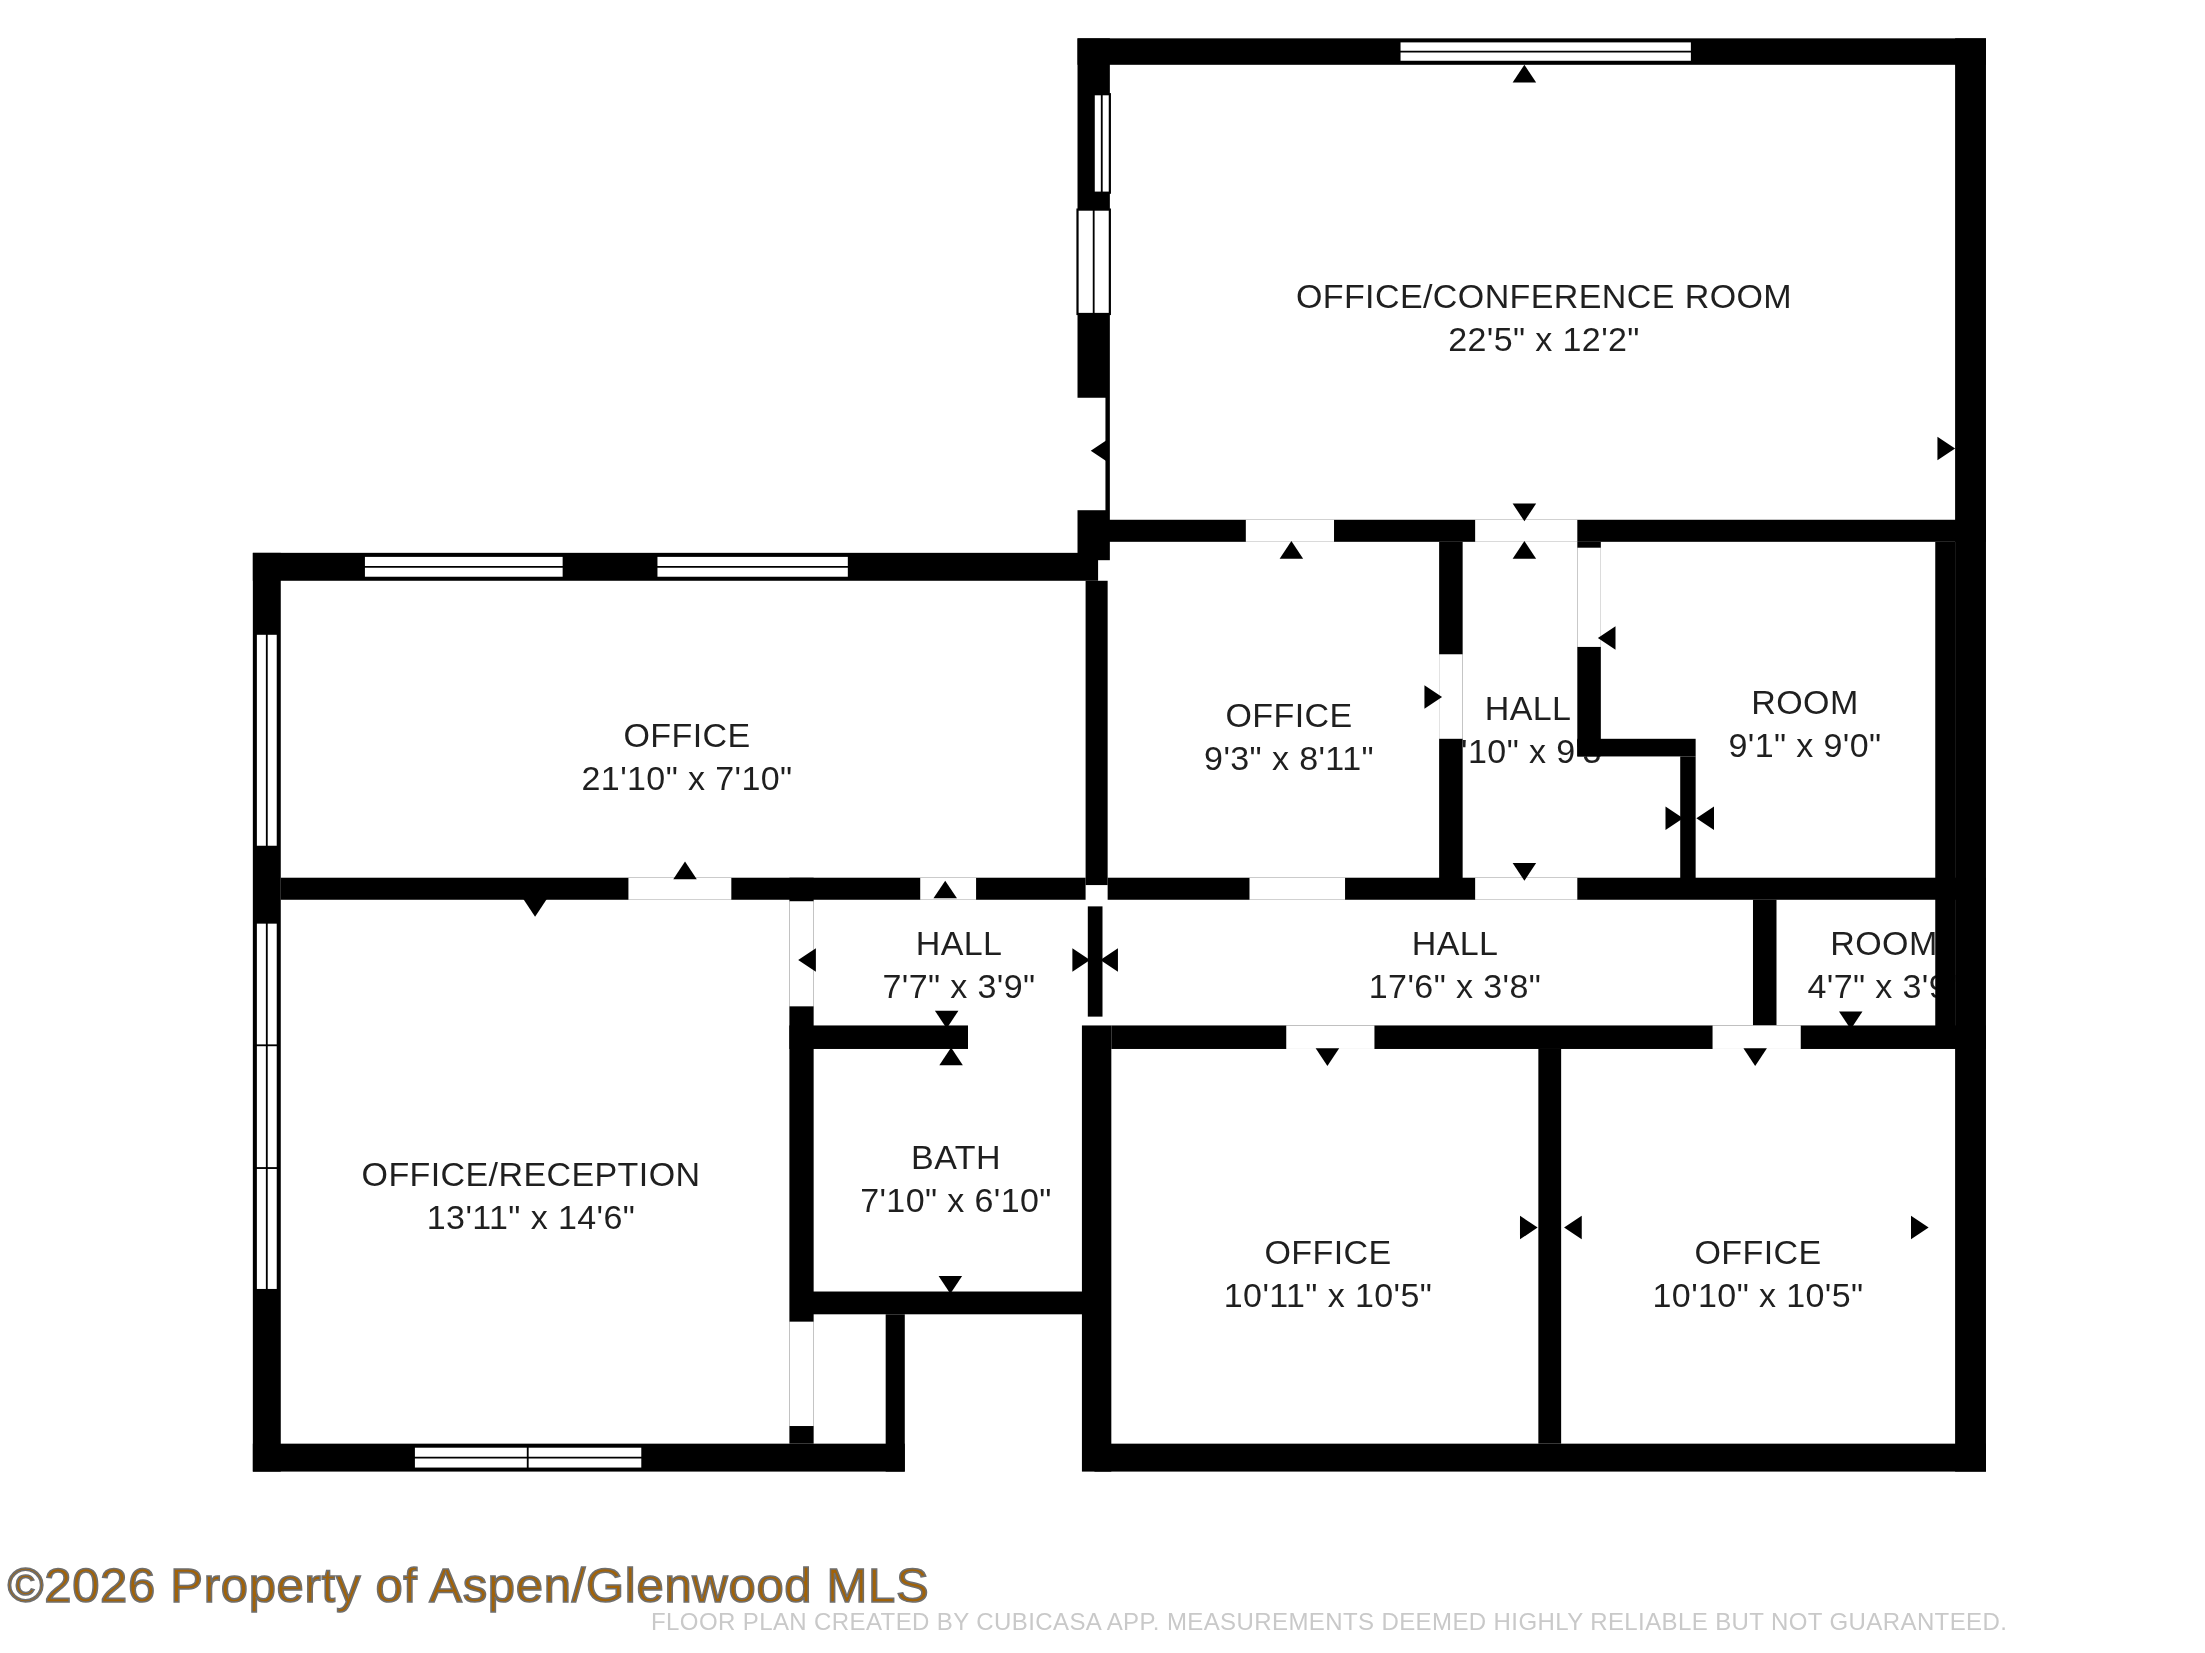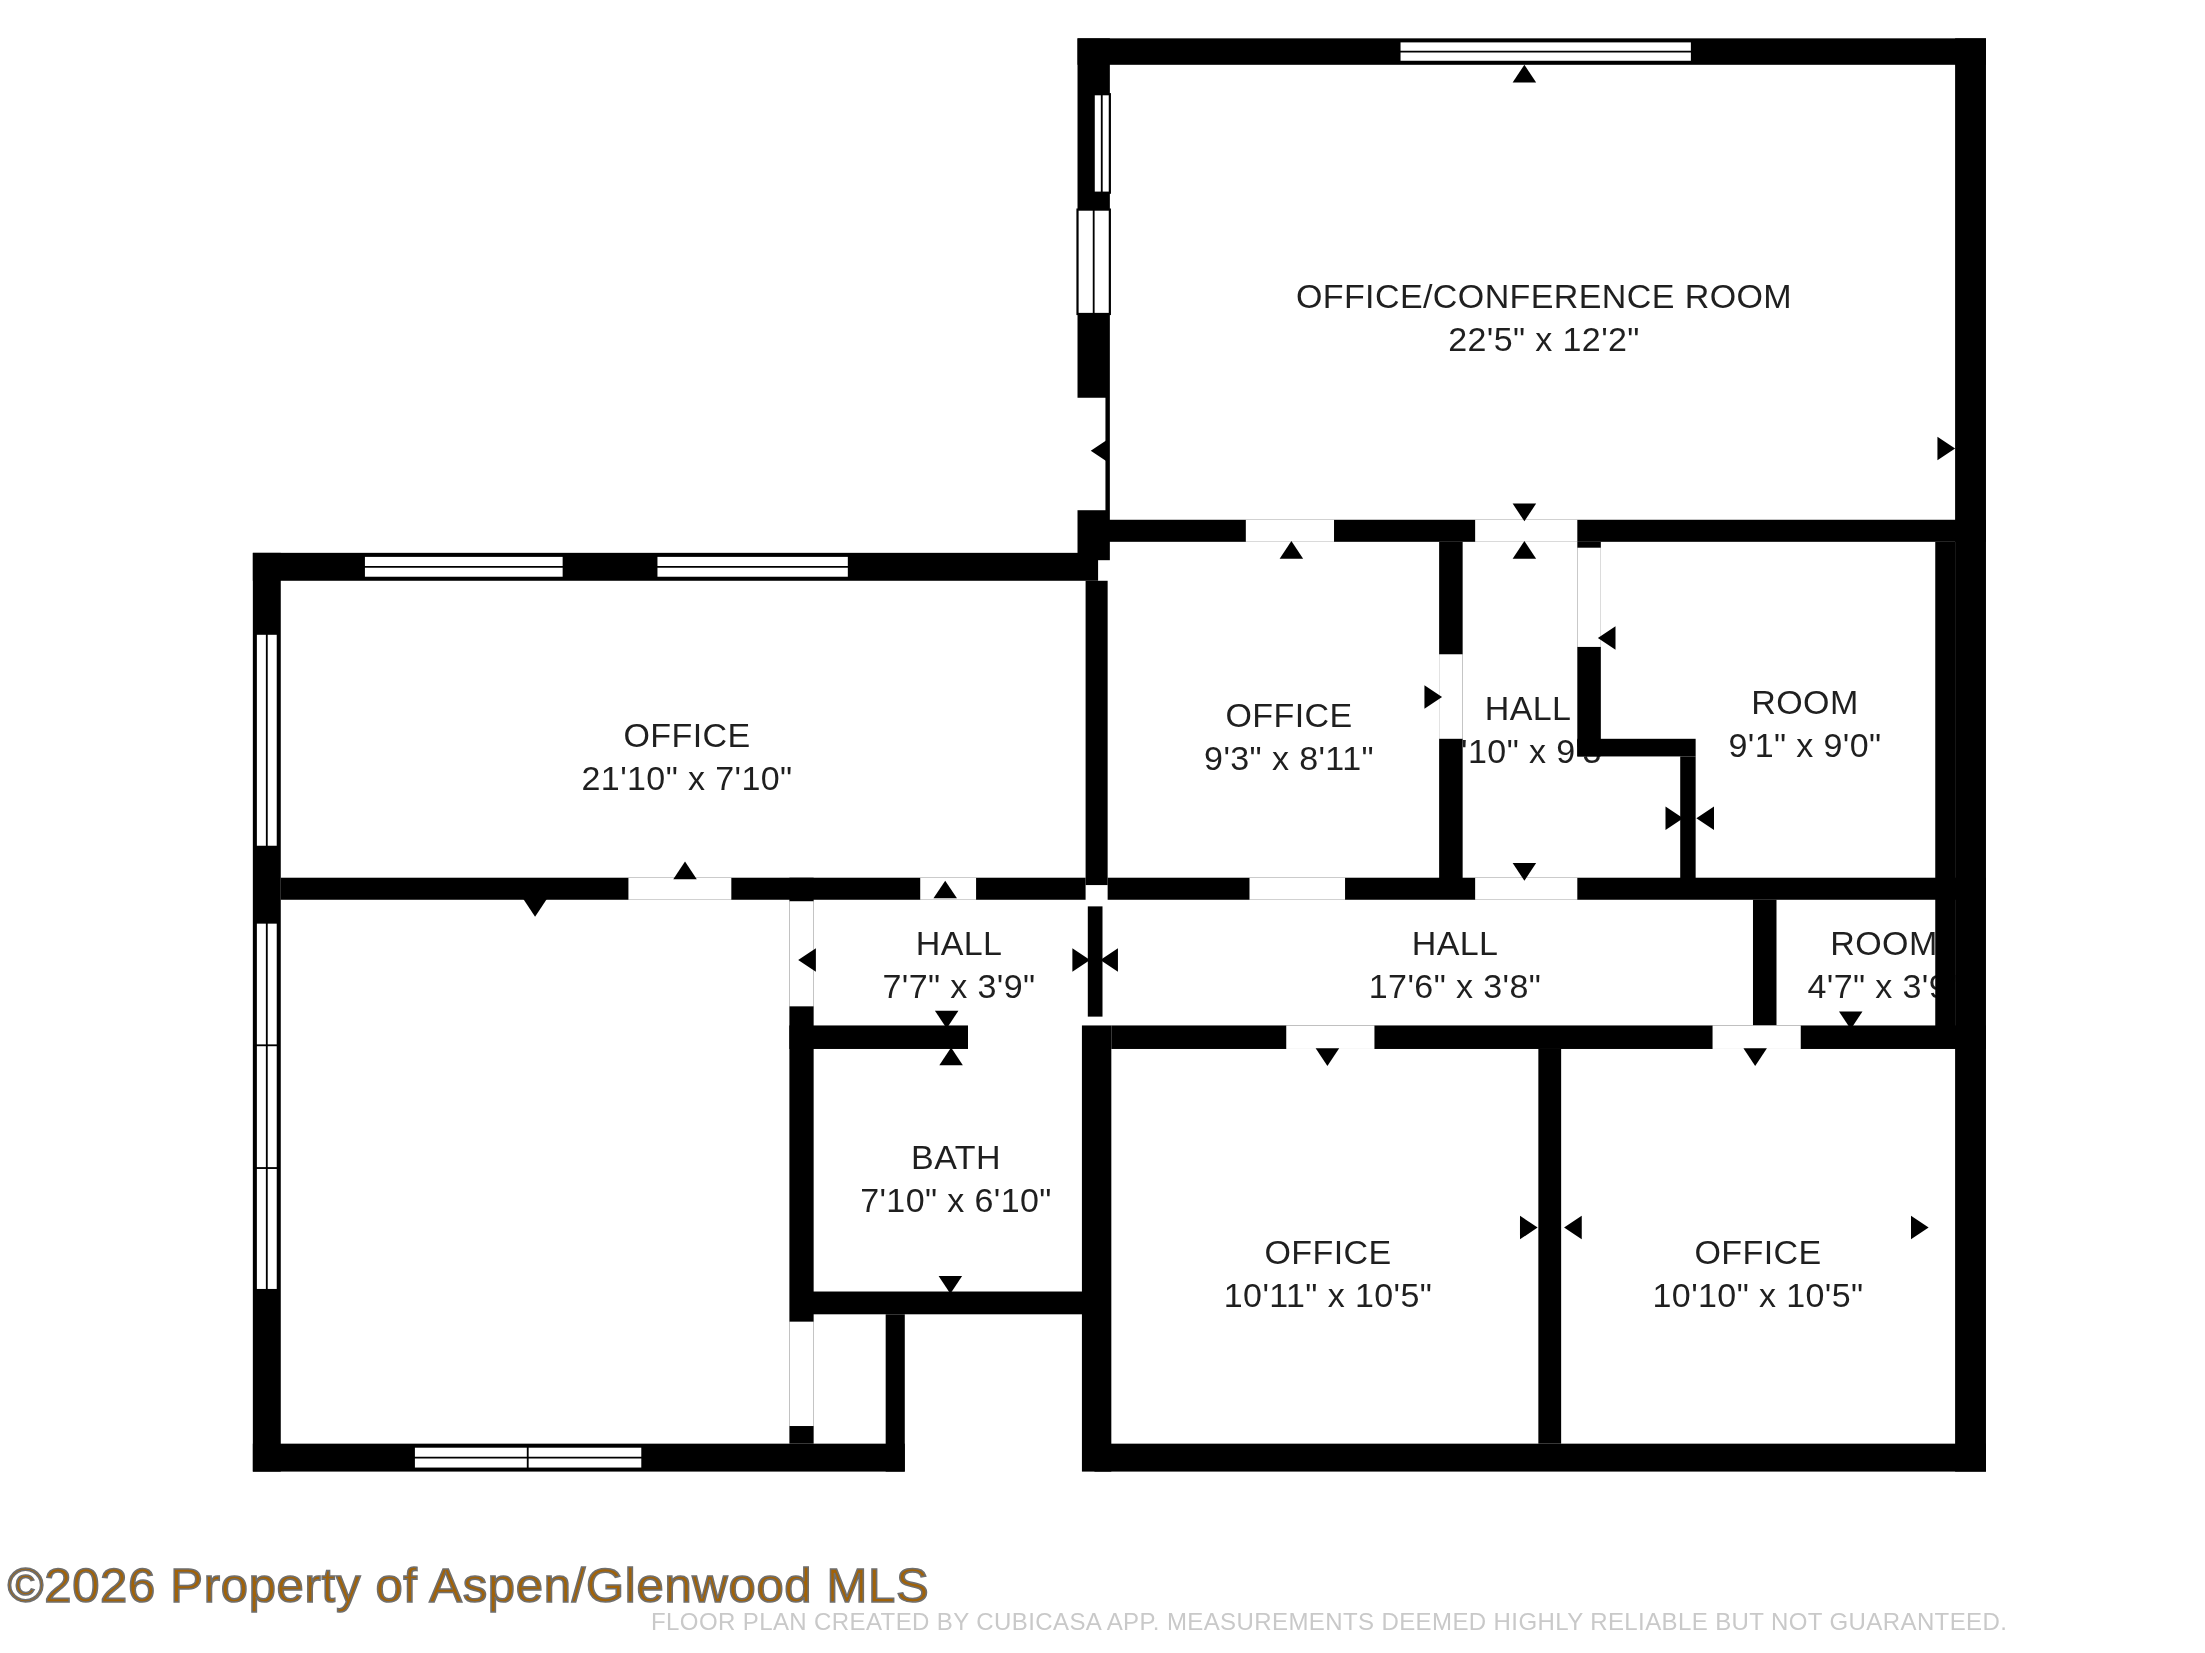--- a/index.html
+++ b/index.html
@@ -52,20 +52,24 @@
     <span class="rname">HALL</span>
     <span class="rdims">7'7" x 3'9"</span>
   </div>
       <div class="room-label" style="left: 1455px; top: 965px;">
     <span class="rname">HALL</span>
     <span class="rdims">17'6" x 3'8"</span>
   </div>
       <div class="room-label" style="left: 1884px; top: 965px;">
     <span class="rname">ROOM</span>
     <span class="rdims">4'7" x 3'9"</span>
+  </div>
+      <div class="room-label" style="left: 531px; top: 1196px;">
+    <span class="rname">OFFICE/RECEPTION</span>
+    <span class="rdims">13'11" x 14'6"</span>
   </div>
       <div class="room-label" style="left: 956px; top: 1179px;">
     <span class="rname">BATH</span>
     <span class="rdims">7'10" x 6'10"</span>
   </div>
       <div class="room-label" style="left: 1328px; top: 1274px;">
     <span class="rname">OFFICE</span>
     <span class="rdims">10'11" x 10'5"</span>
   </div>
       <div class="room-label" style="left: 1758px; top: 1274px;">

